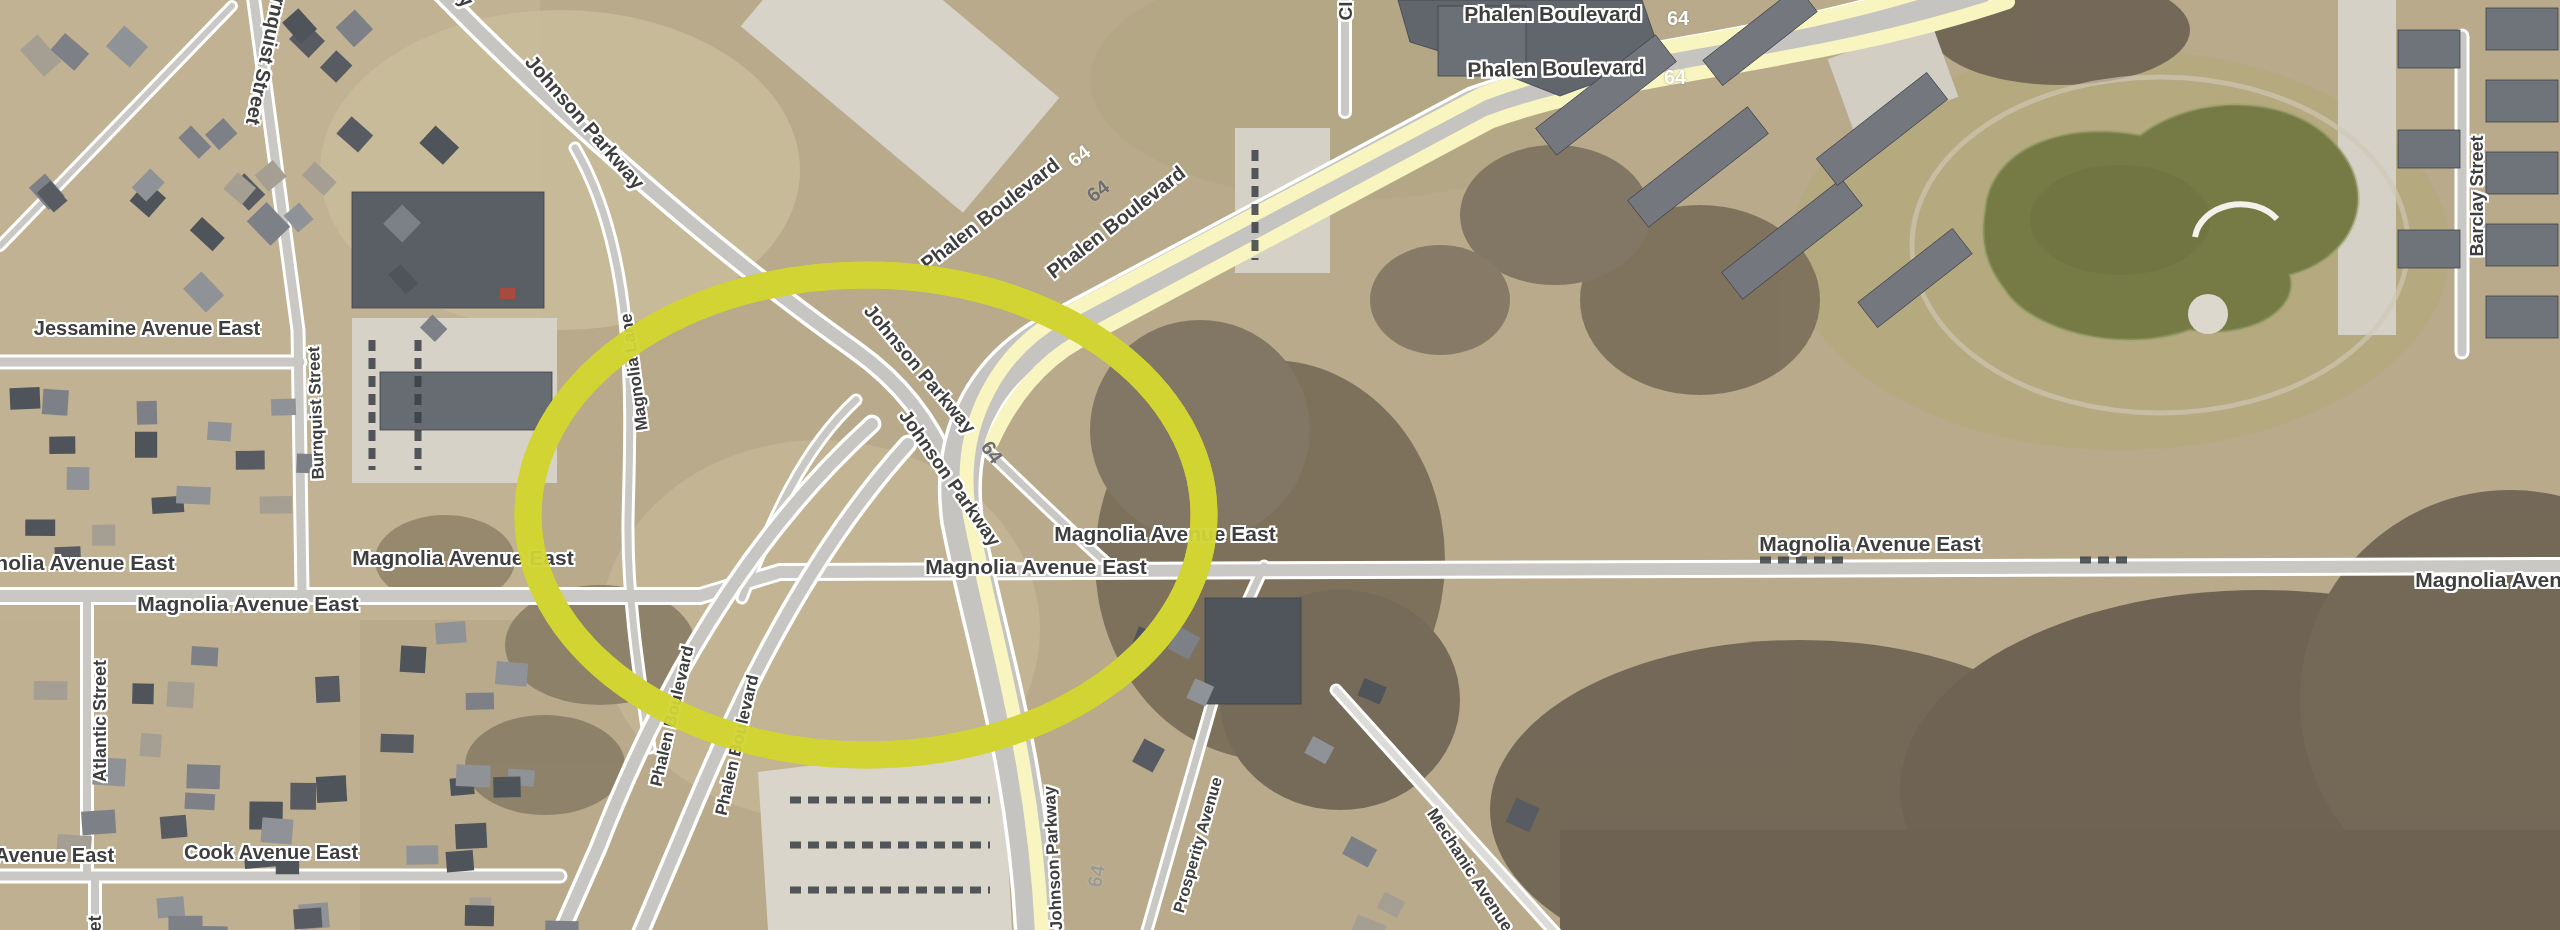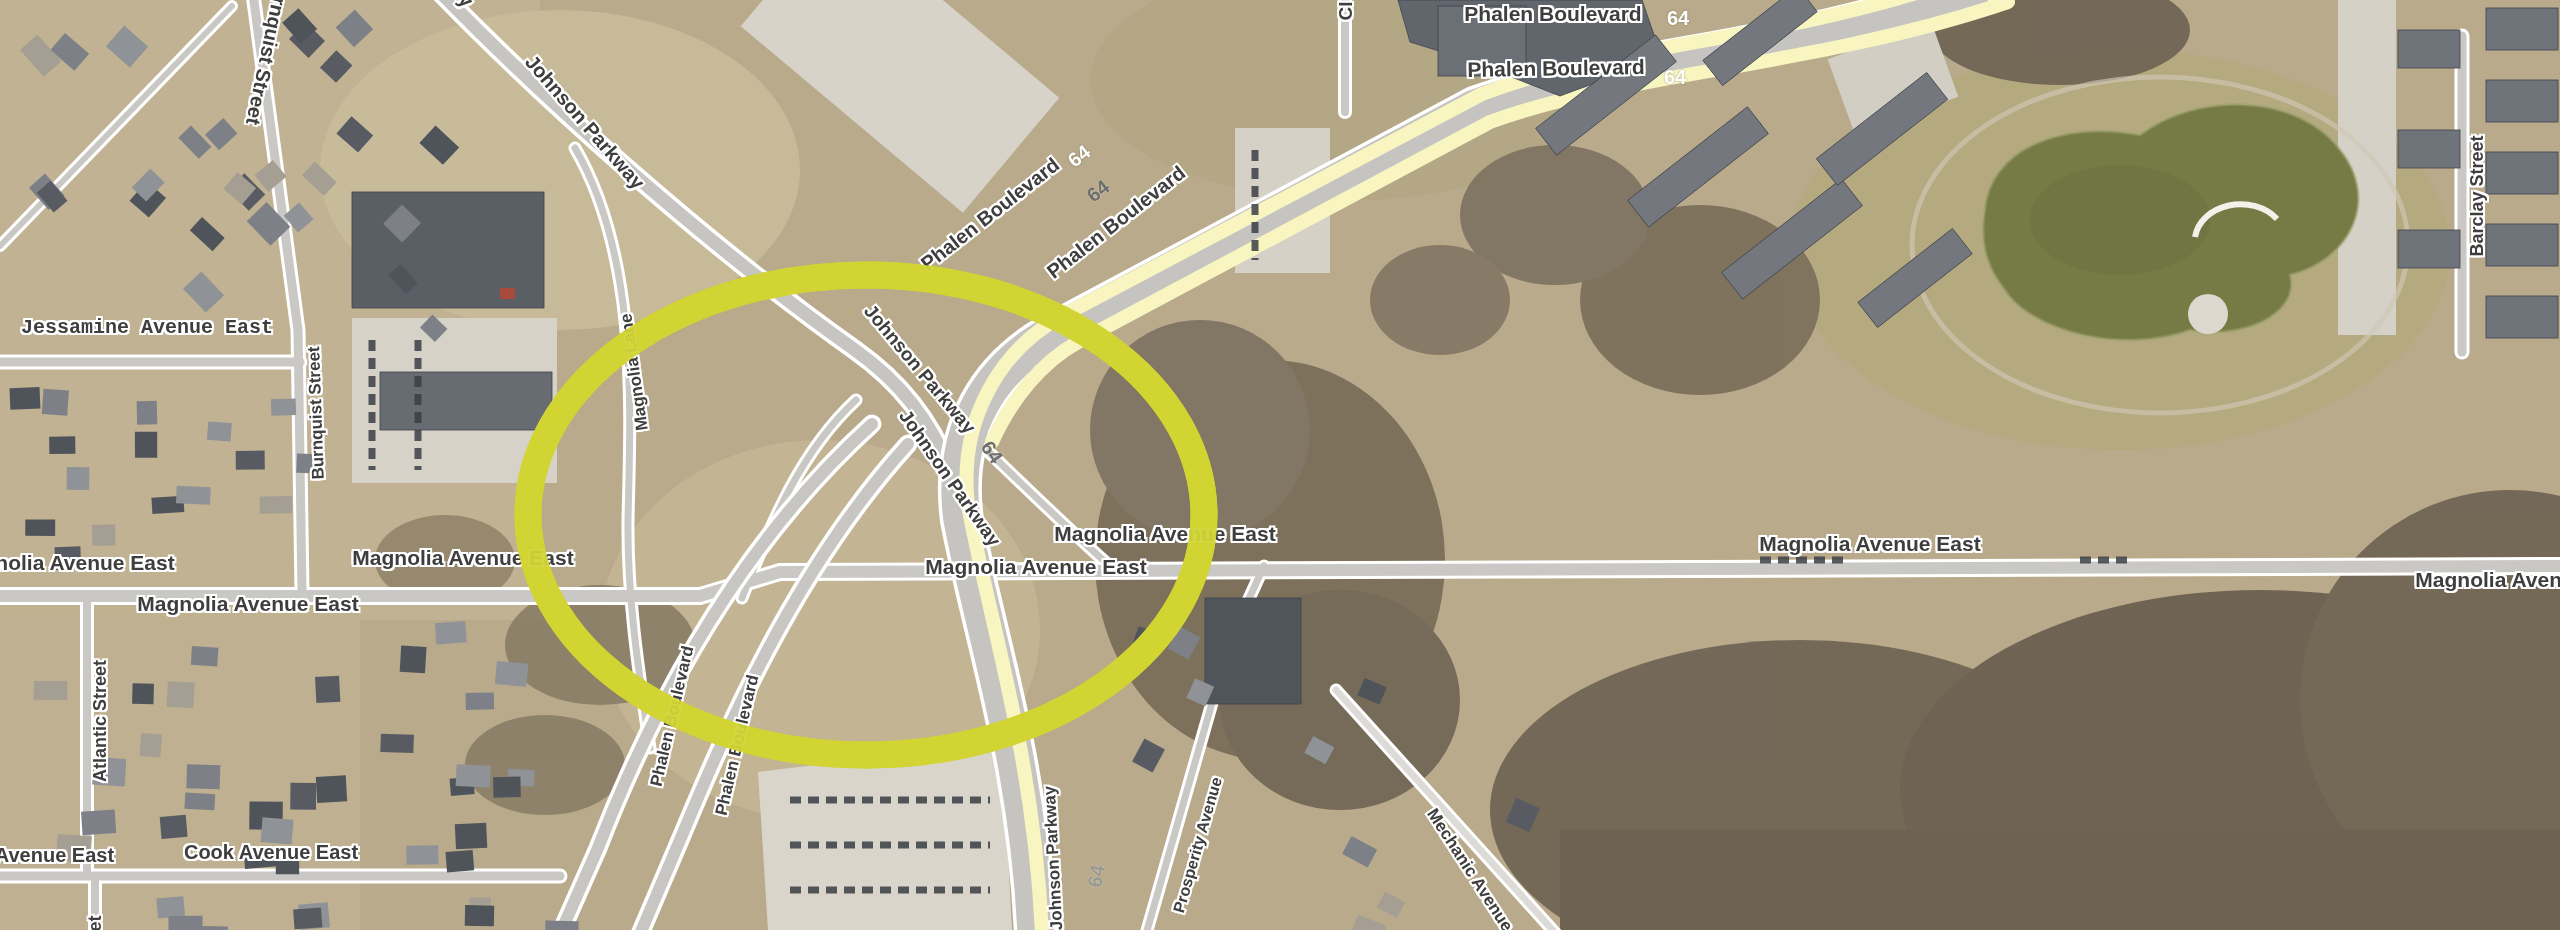--- a/index.html
+++ b/index.html
@@ -262,21 +262,21 @@
       <ellipse cx="866" cy="515" rx="338" ry="240" fill="none" stroke="#d2d433" stroke-width="27" opacity="0.95"></ellipse>
   </svg>
 
   <div id="labels">
       <div class="lbl" style="left: 1553px; top: 13px; font-size: 21px; --r: 0deg;">Phalen Boulevard</div>
       <div class="lbl" style="left: 1556px; top: 68px; font-size: 21px; --r: -1deg;">Phalen Boulevard</div>
       <div class="lbl v-up" style="left: 1345px; top: 11px; font-size: 19px; --r: 0deg;">Cl</div>
       <div class="lbl" style="left: 414px; top: -60px; font-size: 20px; --r: 49deg;">Johnson Parkway</div>
       <div class="lbl v-down" style="left: 269px; top: 48px; font-size: 20px; --r: 12deg;">Burnquist Street</div>
       <div class="lbl v-up" style="left: 316px; top: 413px; font-size: 17px; --r: -2deg;">Burnquist Street</div>
-      <div class="lbl" style="left: 147px; top: 328px; font-size: 20px; font-family: Liberation Mono, monospace; --r: 0deg;">Jessamine Avenue East</div>
+      <div class="lbl" style="left: 147px; top: 328px; font-size: 20px; --r: 0deg;">Jessamine Avenue East</div>
       <div class="lbl" style="left: 585px; top: 122px; font-size: 20px; --r: 49deg;">Johnson Parkway</div>
       <div class="lbl v-up" style="left: 634px; top: 372px; font-size: 17px; --r: -8deg;">Magnolia Lane</div>
       <div class="lbl" style="left: 64px; top: 562px; font-size: 21px; --r: 0deg;">Magnolia Avenue East</div>
       <div class="lbl" style="left: 248px; top: 603px; font-size: 21px; --r: 0deg;">Magnolia Avenue East</div>
       <div class="lbl" style="left: 463px; top: 557px; font-size: 21px; --r: 0deg;">Magnolia Avenue East</div>
       <div class="lbl" style="left: 1165px; top: 533px; font-size: 21px; --r: 0deg;">Magnolia Avenue East</div>
       <div class="lbl" style="left: 1036px; top: 566px; font-size: 21px; --r: 0deg;">Magnolia Avenue East</div>
       <div class="lbl" style="left: 1870px; top: 543px; font-size: 21px; --r: 0deg;">Magnolia Avenue East</div>
       <div class="lbl" style="left: 2526px; top: 579px; font-size: 21px; --r: 0deg;">Magnolia Avenue East</div>
       <div class="lbl v-up" style="left: 100px; top: 721px; font-size: 18px; --r: 0deg;">Atlantic Street</div>

